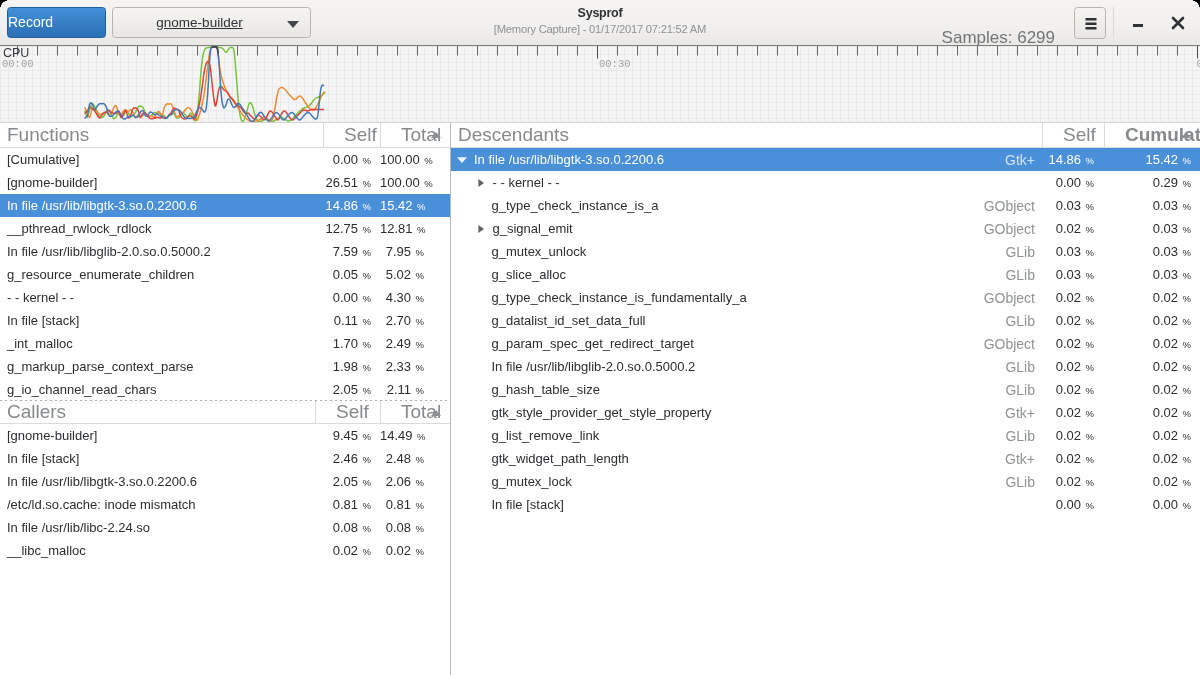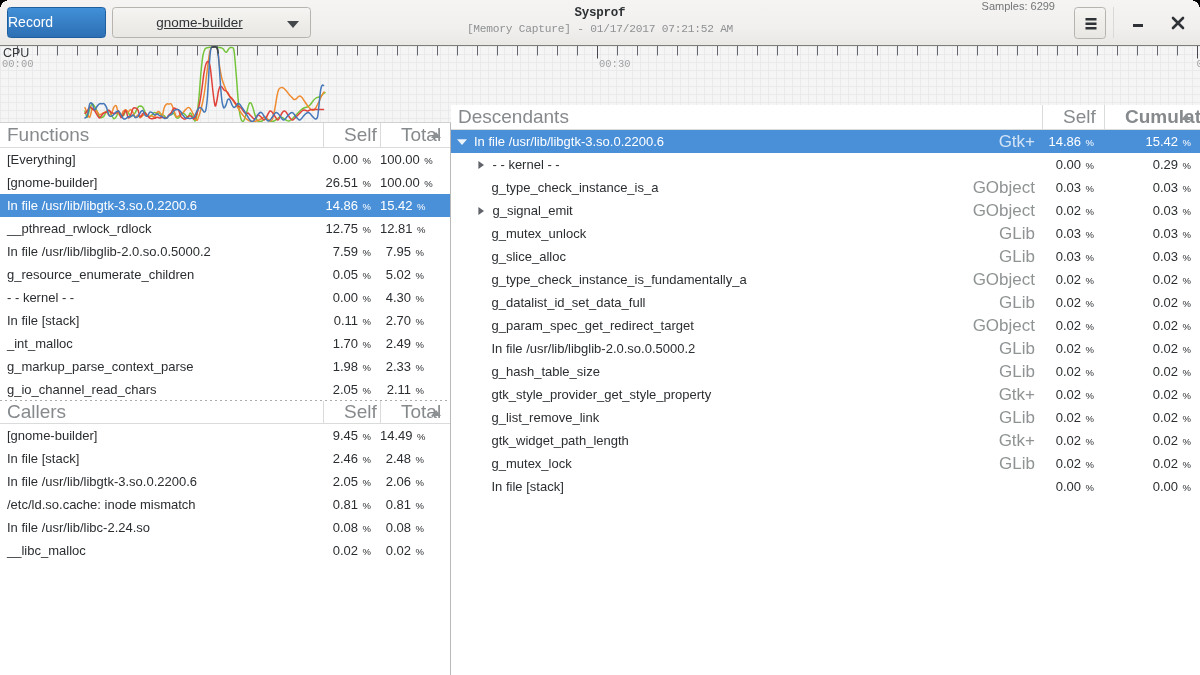--- a/index.html
+++ b/index.html
@@ -9,66 +9,66 @@
   background:linear-gradient(to bottom,#f5f4f2 0%,#f1f0ee 60%,#eae8e5 100%);
   border-bottom:1px solid #7d7f79; }
 .btn { position:absolute; top:7px; height:31px; border-radius:3.5px; }
 #rec { left:7px; width:99px; background:linear-gradient(to bottom,#4190d8,#2d6fb4);
   border:1px solid #1f5f9e; color:#fff; font-size:14px; line-height:29px; }
 #combo { left:112px; width:199px; background:linear-gradient(to bottom,#f5f4f2,#e9e7e3);
   border:1px solid #b7b4b0; color:#2f3337; font-size:13.5px; line-height:29px;text-decoration:underline; }
 #combo span { display:block; text-align:center; margin-right:24px; }
 #combo .arr { position:absolute; right:11px; top:13px; width:0; height:0;
   border-left:6.5px solid transparent; border-right:6.5px solid transparent; border-top:7px solid #44484b; }
-#titles { position:absolute; left:400px; width:400px; top:5px; text-align:center;font-family:Liberation Mono, monospace; }
+#titles { position:absolute; left:400px; width:400px; top:5px; text-align:center; }
 #titles .wt1 { font-size:12.5px; font-weight:bold; color:#2d3134; line-height:17px; letter-spacing:-0.25px; }
 #titles .wt2 { font-size:11.2px; letter-spacing:-0.22px; color:#8f9193; line-height:15px; }
-#samples { position:absolute; right:145px; top:0; font-size:11px; color:#737577; }
+#samples { position:absolute; right:145px; top:28px; font-size:17px; color:#737577; }
 #menu { left:1074px; top:6.5px; width:32px; height:32px; background:linear-gradient(to bottom,#f5f4f2,#e9e7e3);
   border:1px solid #b7b4b0; }
 #menu svg { position:absolute; left:10px; top:9px; }
 #vsep { position:absolute; left:1113px; top:7px; width:1px; height:31px; background:#dbd9d5; }
 #minb { position:absolute; left:1133px; top:24px; width:10px; height:3px; background:#2f3337; }
 #closeb { position:absolute; left:1171px; top:16px; }
 .corner { position:absolute; top:0; width:7px; height:7px; }
 #cl { left:0; background:radial-gradient(circle at 100% 100%, rgba(0,0,0,0) 5.7px, #000 6.2px); }
 #cr { right:0; background:radial-gradient(circle at 0% 100%, rgba(0,0,0,0) 5.7px, #000 6.2px); }
 
 #graph { position:absolute; left:0; top:46px; width:1200px; height:77px; background:#f5f5f6;
   border-bottom:1px solid #d0d1d1; }
 
 #left { position:absolute; left:0; top:123px; width:450px; height:552px; background:#fff; }
-#right { position:absolute; left:451px; top:105px; width:749px; height:552px; background:#fff; }
+#right { position:absolute; left:451px; top:123px; width:749px; height:552px; background:#fff; }
 #divider { position:absolute; left:450px; top:123px; width:1px; height:552px; background:#b9b9b9; }
 .thead { display:flex; height:25px; border-bottom:1px solid #dadbdb; background:#fff;
   color:#868a8c; font-size:19px; align-items:center; }
 .thead .hn { flex:1; padding-left:7px; }
 .thead .hc { border-left:1px solid #dadbdb; height:25px; line-height:24px; padding-left:20px; position:relative; }
 .sort { position:absolute; right:9px; top:9px; width:0; height:0;
   border-left:5px solid transparent; border-right:5px solid transparent; border-bottom:6px solid #8d9093; }
 .r { display:flex; height:23px; align-items:center; color:#2b2e31; font-size:13px; }
 .r.sel { background:#4a90d9; color:#fff; }
 .n { flex:1; padding-left:7px; white-space:nowrap; overflow:hidden; }
 .n2 { flex:1; display:flex; align-items:center; white-space:nowrap; overflow:hidden; }
 .v { text-align:right; white-space:nowrap; }
 .v .pc { font-size:9.5px; margin-left:4.5px; }
 .w1 { width:57px; padding-right:9px; }
 .w2 { width:70px; padding-right:26px; }
 .w3 { width:62px; padding-right:8px; }
 .w4 { width:98px; padding-right:9px; }
 .hw1 { width:57px; } .hw2 { width:70px; } .hw3 { width:62px; } .hw4 { width:96px;font-weight:bold; }
 #dash { height:1px; margin-top:-1px; background:repeating-linear-gradient(to right,#aaabab 0 2px,rgba(0,0,0,0) 2px 5px); }
-.thead.c2 { height:23px; }
+.thead.c2 { height:23px;gap:8px; }
 .thead.c2 .hc { height:23px; line-height:22px; }
 .ex0 { margin-left:6px; }
 .t0 { margin-left:7px; }
 .ex1 { margin-left:26.5px; }
 .t1e { margin-left:9px; }
 .t1 { margin-left:40.5px; }
-.cat { margin-left:auto; padding-right:5px; font-size:17px; color:#8f9394; letter-spacing:0; }
+.cat { margin-left:auto; padding-right:5px; font-size:14px; color:#8f9394; letter-spacing:0; }
 .cat.sel { color:#d3e3f6; background:none; }
 </style></head>
 <body>
 <div id="win">
   <div id="hb">
     <div class="btn" id="rec">Record</div>
     <div class="btn" id="combo">
         <span>gnome-builder</span>
         <i class="arr"></i>
       </div>
@@ -111,21 +111,21 @@
 <text x="1196.5" y="20.5" font-family="'Liberation Mono',monospace" font-size="10.5" fill="#a2a3a5">01:00</text>
 </svg>
     </div>
   <div id="left">
     <div class="thead">
         <div class="hn">Functions</div>
         <div class="hc hw1">Self</div>
         <div class="hc hw2">Total<i class="sort"></i></div>
       </div>
 <div class="r">
-        <div class="n">[Everything]</div>
+        <div class="n">[Cumulative]</div>
         <div class="v w1">0.00<span class="pc">%</span></div>
         <div class="v w2">100.00<span class="pc">%</span></div>
       </div>
 <div class="r">
         <div class="n">[gnome-builder]</div>
         <div class="v w1">26.51<span class="pc">%</span></div>
         <div class="v w2">100.00<span class="pc">%</span></div>
       </div>
 <div class="r sel">
         <div class="n">In file /usr/lib/libgtk-3.so.0.2200.6</div>

